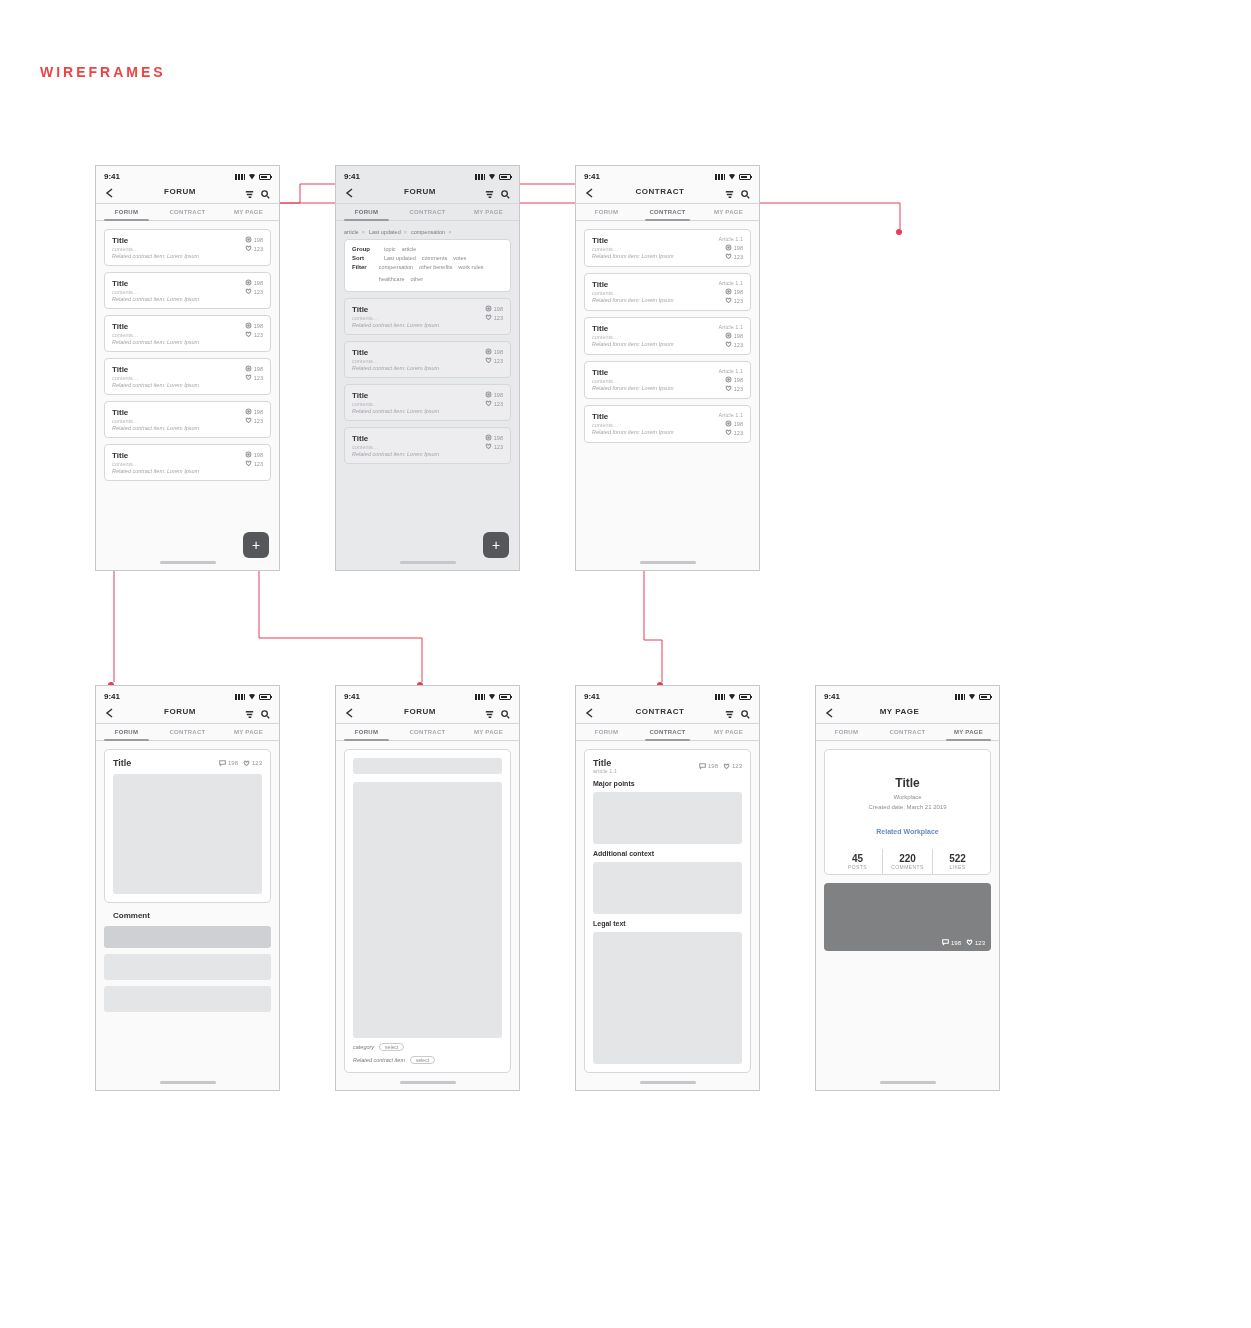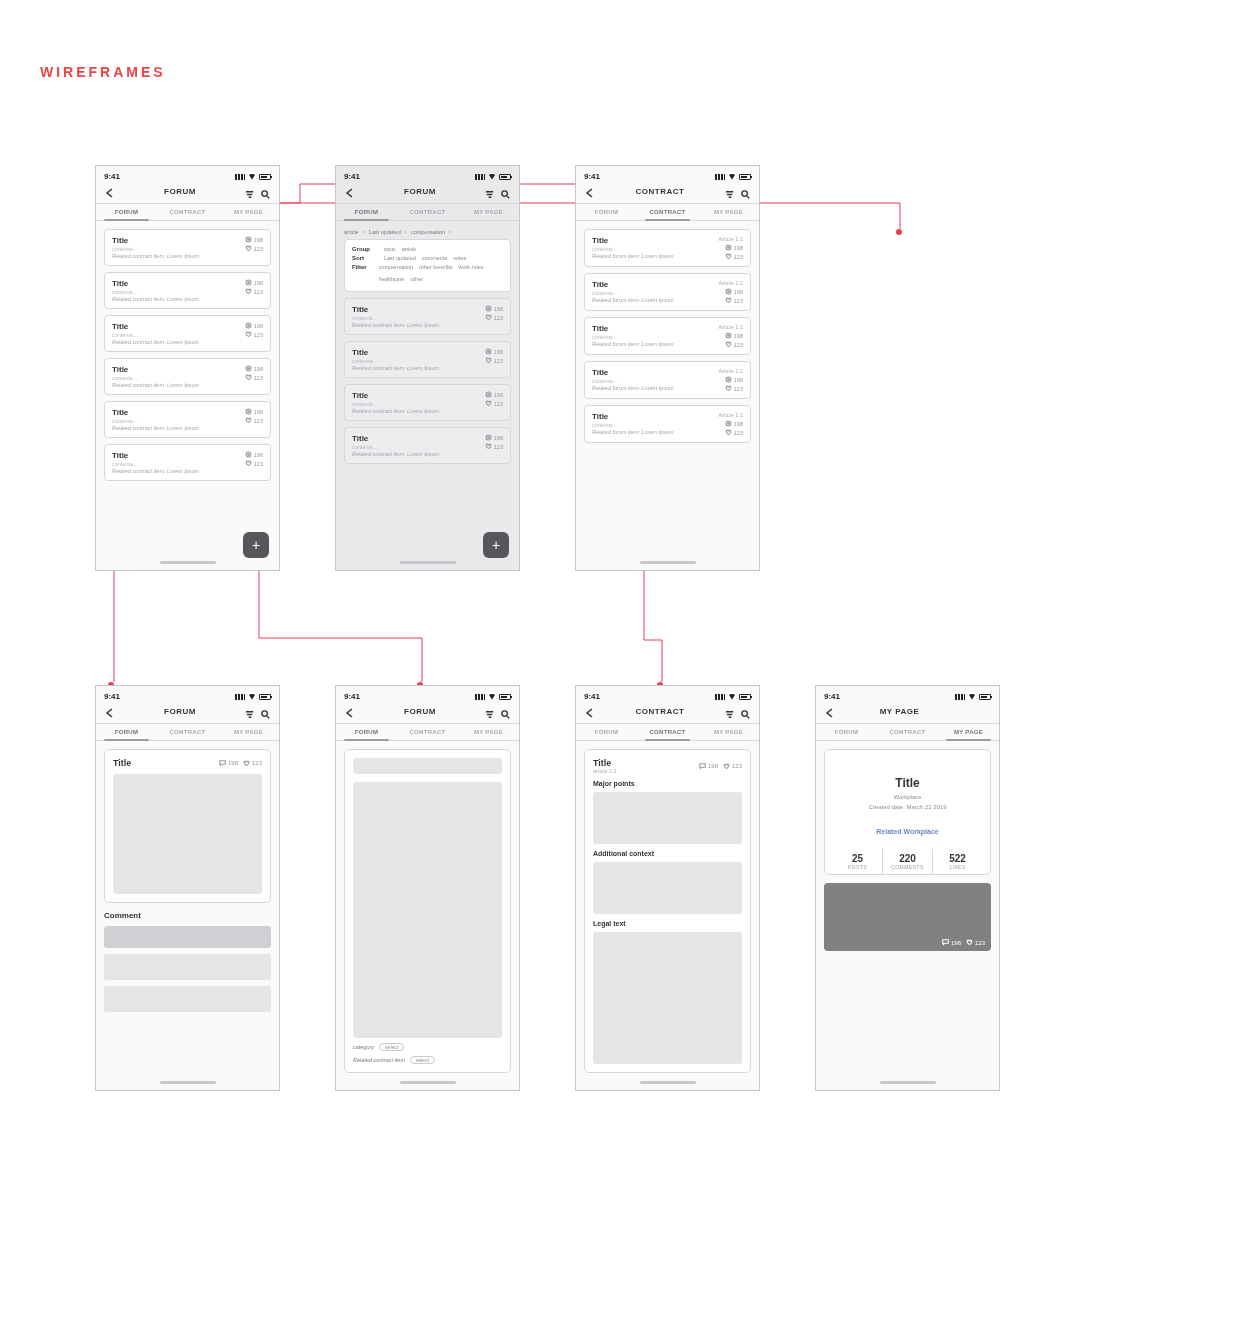--- a/index.html
+++ b/index.html
@@ -64,21 +64,21 @@
   .panel .opt{color:#8a8c90;white-space:nowrap;}
   .shadecards .card{background:#efeff1bb;}
   
   .bigcard{background:#fff;border:1px solid var(--stroke2);border-radius:5px;padding:8px;margin-bottom:8px;}
   .bigcard.h100{height:100%;display:flex;flex-direction:column;}
   .bc-head{display:flex;justify-content:space-between;align-items:center;margin-bottom:6px;}
   .bc-title{font-size:9px;font-weight:700;color:#333;}
   .bc-stats{display:flex;gap:5px;font-size:6px;color:#98999d;}
   .ph{background:var(--lgrey);border-radius:3px;}
   .section-label{font-size:7px;font-weight:700;color:#333;margin:4px 0 3px;}
-  .commenthead{font-size:8px;font-weight:700;color:#333;margin:4px 0 6px;}
+  .commenthead{font-size:8px;font-weight:700;color:#333;margin:4px 9px 6px;}
   .formrow{display:flex;align-items:center;gap:5px;font-size:5.5px;color:#767a7e;margin-top:5px;font-style:italic;}
   .tag{border:1px solid #c9cacd;border-radius:8px;padding:0 5px;font-size:5px;color:#8b8d91;font-style:normal;}
   .profile-name{text-align:center;font-weight:700;color:#333;font-size:12px;margin-top:18px;}
   .profile-sub{text-align:center;font-size:6px;color:#8d8f93;margin-top:4px;}
   .profile-link{text-align:center;font-size:7px;color:#6a88c9;font-weight:600;margin-top:18px;}
   .stats3{display:flex;margin-top:14px;text-align:center;}
   .stats3 .cell{flex:1;border-left:1px solid var(--stroke2);padding:4px 0;}
   .stats3 .cell:first-child{border-left:none;}
   .stats3 .num{font-size:10px;font-weight:700;color:#333;}
   .stats3 .lab{font-size:5px;color:#9ea0a4;letter-spacing:.4px;}
@@ -810,21 +810,21 @@
     <div class="tab active">MY PAGE</div>
   </div>
   <div class="body">
     <div class="bigcard" style="padding-bottom:0;">
       <div class="profile-name">Title</div>
       <div class="profile-sub">Workplace</div>
       <div class="profile-sub">Created date: March 21 2019</div>
       <div class="profile-link">Related Workplace</div>
       <div class="stats3">
         <div class="cell">
-              <div class="num">25</div>
+              <div class="num">45</div>
               <div class="lab">POSTS</div>
             </div>
         <div class="cell">
               <div class="num">220</div>
               <div class="lab">COMMENTS</div>
             </div>
         <div class="cell">
               <div class="num">522</div>
               <div class="lab">LIKES</div>
             </div>

